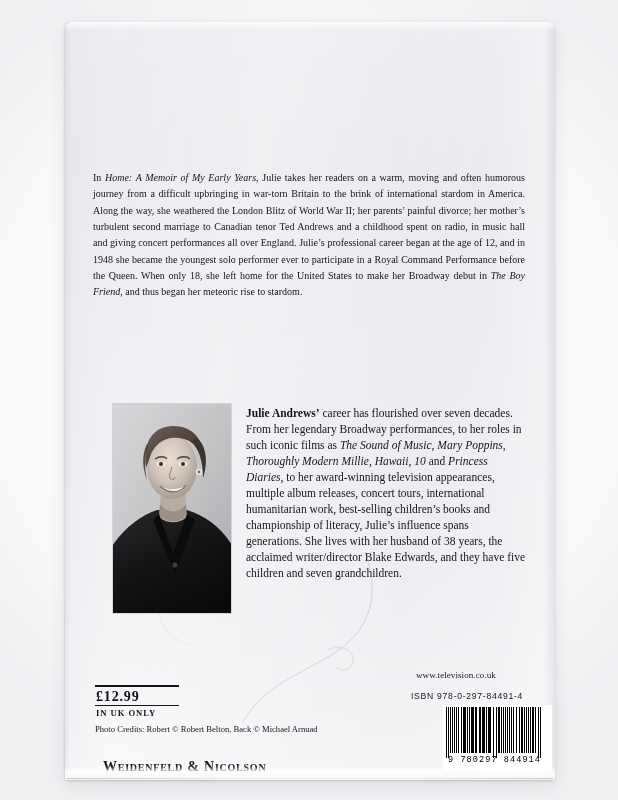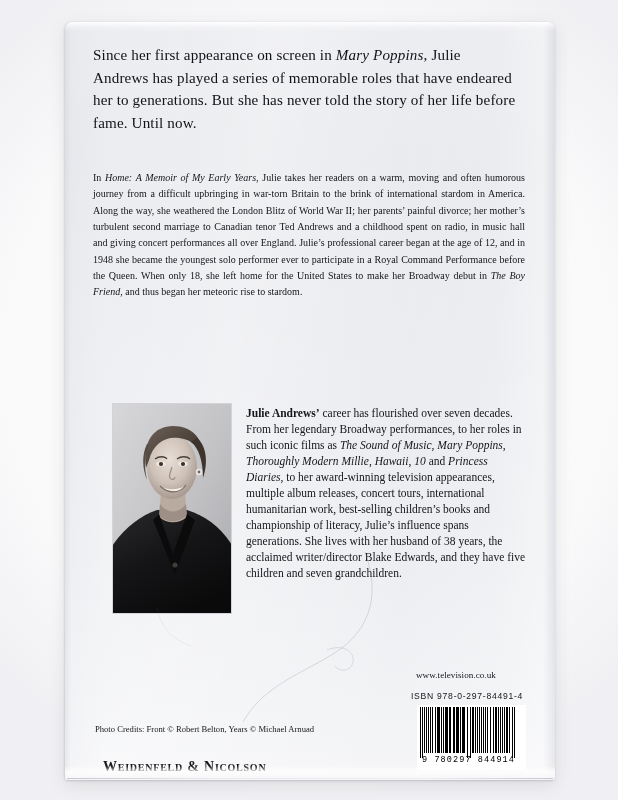--- a/index.html
+++ b/index.html
@@ -225,21 +225,21 @@
     left: 318px;
     top: 669px;
     font-size: 8.6px;
     letter-spacing: 0.085em;
     font-family: "Liberation Sans", sans-serif;
     color: #15161b;
     white-space: nowrap;
   }
   #barcode {
     position: absolute;
-    left: 324px;
+    left: 350px;
     top: 683px;
     width: 103px;
     height: 62px;
     background: #ffffff;
     padding: 2px 3px 1px 3px;
   }
   #barcode svg { display: block; }
 
   
   #artifact {
@@ -251,21 +251,20 @@
 </head>
 <body>
 
 <div id="backdrop"></div>
 
 <div id="cover">
   <div id="cover-top-edge"></div>
 
   <div id="content">
 
-    <div class="headline">Since her first appearance on screen in <em>Mary Poppins</em>, Julie Andrews has played a series of memorable roles that have endeared her to generations. But she has never told the story of her life before fame. Until now.</div>
 
     <div class="body-para" id="para-main">In <em>Home: A Memoir of My Early Years</em>, Julie takes her readers on a warm, moving and often humorous journey from a difficult upbringing in war-torn Britain to the brink of international stardom in America. Along the way, she weathered the London Blitz of World War II; her parents’ painful divorce; her mother’s turbulent second marriage to Canadian tenor Ted Andrews and a childhood spent on radio, in music hall and giving concert performances all over England. Julie’s professional career began at the age of 12, and in 1948 she became the youngest solo performer ever to participate in a Royal Command Performance before the Queen. When only 18, she left home for the United States to make her Broadway debut in <em>The Boy Friend</em>, and thus began her meteoric rise to stardom.</div>
 
 
     <div id="author-photo">
       <svg viewBox="0 0 118 209" preserveAspectRatio="none" aria-hidden="true">
         <defs>
           <linearGradient id="bgGrad" x1="0" y1="0" x2="1" y2="1">
             <stop offset="0%" stop-color="#d7d7d9"></stop>
             <stop offset="55%" stop-color="#c2c2c5"></stop>
@@ -317,23 +316,29 @@
 
         <circle cx="86" cy="68" r="3.2" fill="#f0ece8" opacity="0.9"></circle>
         <circle cx="86" cy="68" r="1.4" fill="#6e655c"></circle>
 
         <circle cx="62" cy="161" r="2.6" fill="#4e4a45" opacity="0.8"></circle>
       </svg>
     </div>
 
     <div id="bio"><b>Julie Andrews’</b> career has flourished over seven decades. From her legendary Broadway performances, to her roles in such iconic films as <em>The Sound of Music</em>, <em>Mary Poppins</em>, <em>Thoroughly Modern Millie</em>, <em>Hawaii</em>, <em>10</em> and <em>Princess Diaries</em>, to her award-winning television appearances, multiple album releases, concert tours, international humanitarian work, best-selling children’s books and championship of literacy, Julie’s influence spans generations.  She lives with her husband of 38 years, the acclaimed writer/director Blake Edwards, and they have five children and seven grandchildren.</div>
 
+    <div id="price-block">
+      <div id="price-rule-top"></div>
+      <div id="price-value">£12.99</div>
+      <div id="price-rule-mid"></div>
+      <div id="price-region">IN UK ONLY</div>
+    </div>
 
     <div id="credits">
-      <div>Photo Credits: Front © Robert Belton, Years © Michael Arnuad</div>
+      <div>Photo Credits: Robert © Robert Belton, Back © Michael Arnuad</div>
     </div>
 
     <div id="publisher">Weidenfeld &amp; Nicolson</div>
 
     <div id="website">www.television.co.uk</div>
 
     <div id="isbn-text">ISBN  978-0-297-84491-4</div>
 
     <div id="barcode">
       <svg id="barcode-svg" width="97" height="58" aria-hidden="true">

